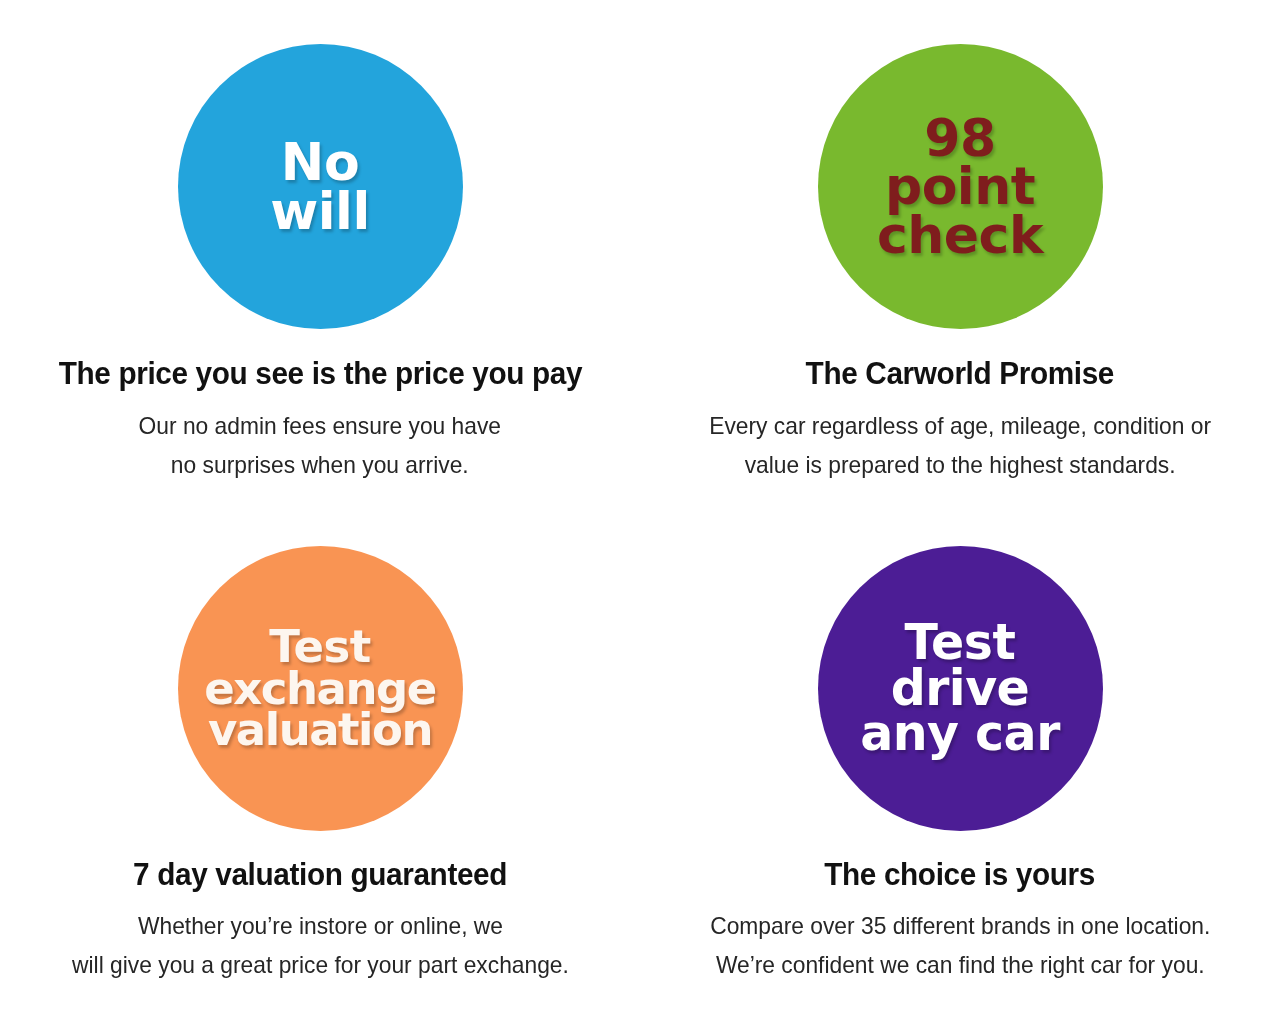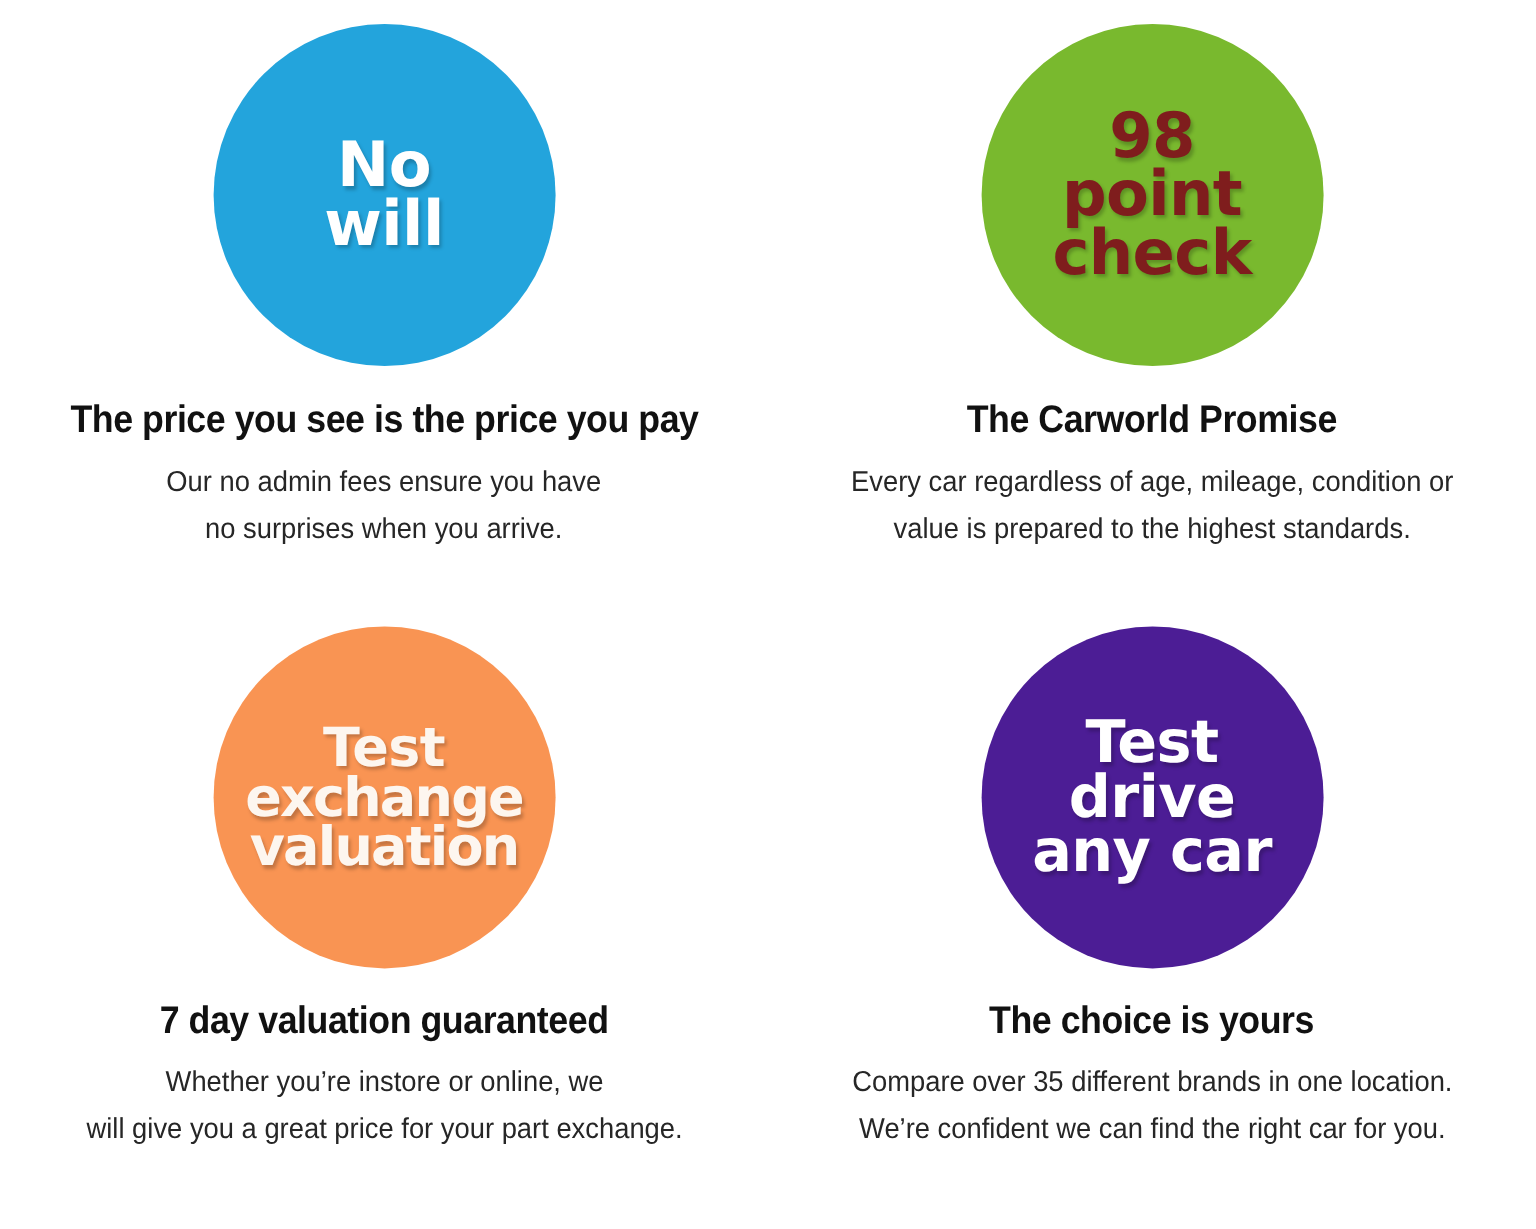--- a/index.html
+++ b/index.html
@@ -16,21 +16,21 @@
   }
 
   #features-grid {
     width: 1280px;
     height: 794px;
     display: grid;
     grid-template-columns: 640px 640px;
     grid-template-rows: 504px 504px;
     align-content: start;
     box-sizing: border-box;
-    padding-top: 0;
+    padding-top: 24px;
   }
 
   .feature-card {
     display: flex;
     flex-direction: column;
     align-items: center;
     box-sizing: border-box;
   }
 
   

